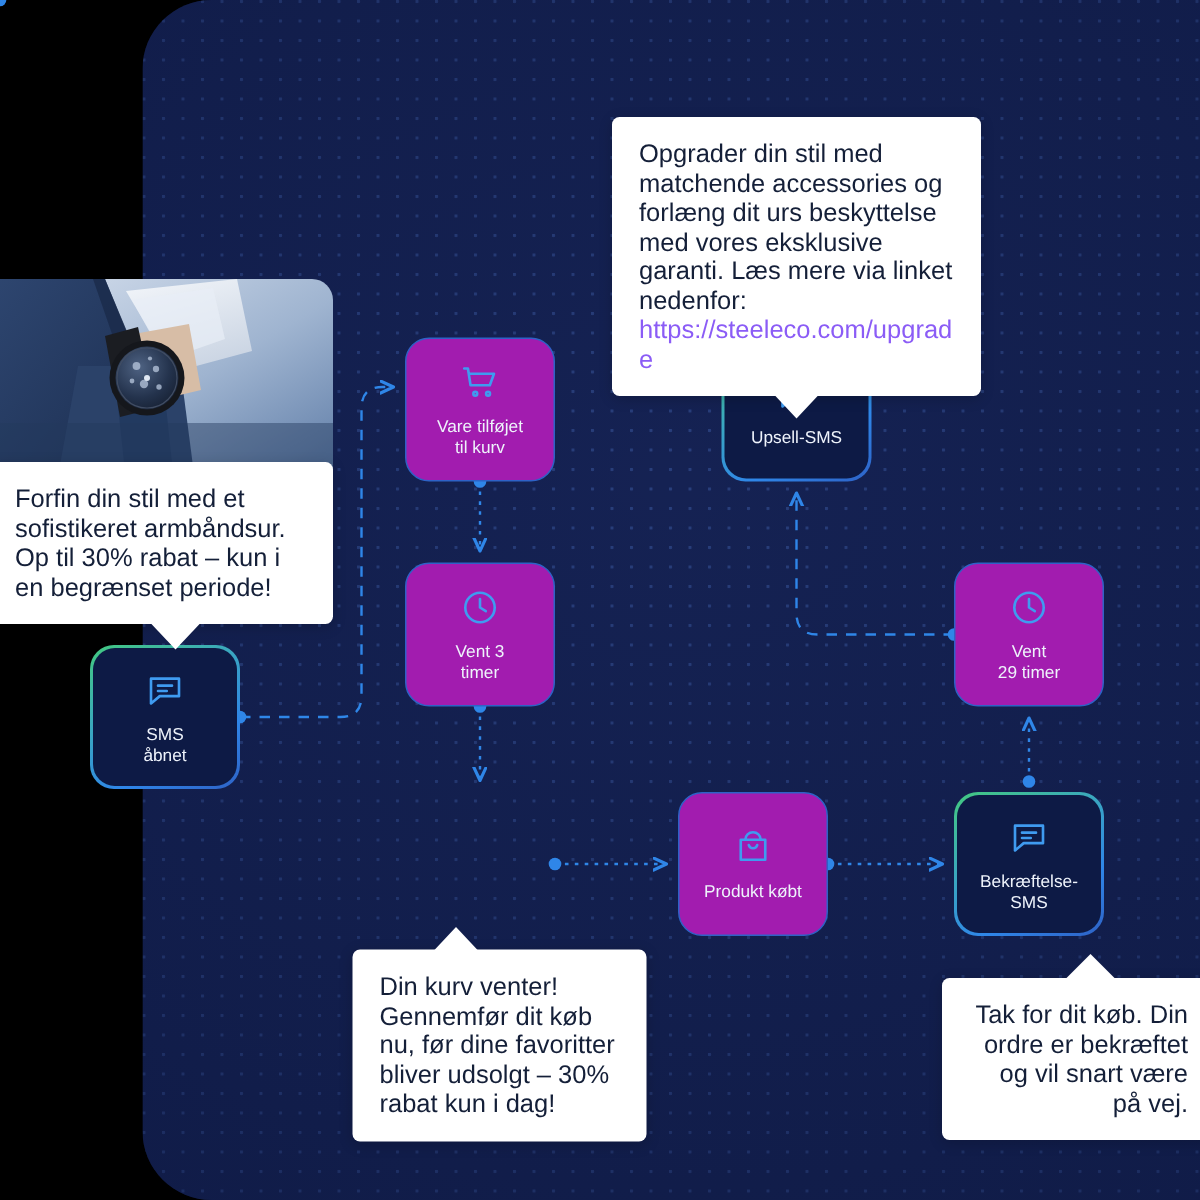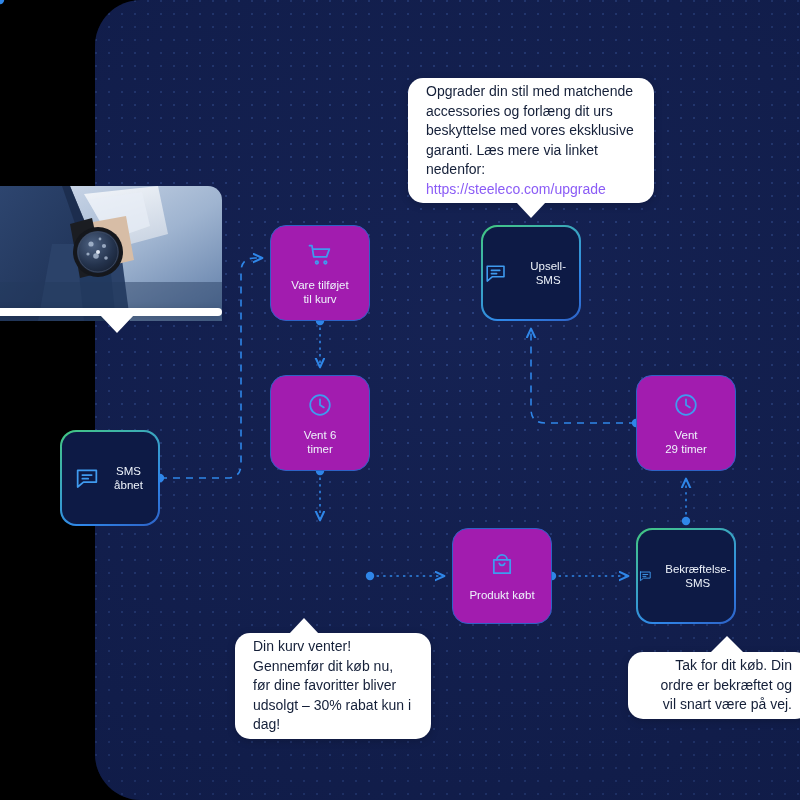--- a/index.html
+++ b/index.html
@@ -57,44 +57,44 @@
   .node.grad .gradwrap {
     position: absolute; inset: 0;
     border-radius: 16px;
     background: linear-gradient(150deg, #43c97f 0%, #3aa7c0 38%, #2f86e8 70%, #2e62c6 100%);
     padding: 1.6px;
   }
   .node.grad .gradinner {
     width: 100%; height: 100%;
     border-radius: 14.6px;
     background: #0d1a45;
-    display: flex; flex-direction: row;
+    display: flex; flex-direction: column;
     align-items: center; justify-content: center;
     gap: 9px;
   }
 
   
   #n-sms-opened   { left: 60px;  top: 430px; }
   #n-cart-added   { left: 270px; top: 225px; }
   #n-wait4        { left: 270px; top: 375px; }
   #n-abandoned    { left: 270px; top: 528px; }
   #n-product      { left: 452px; top: 528px; }
   #n-confirm      { left: 636px; top: 528px; }
   #n-wait24       { left: 636px; top: 375px; }
   #n-upsell       { left: 481px; top: 225px; }
 
   
   .bubble {
     position: absolute;
     background: #ffffff;
-    border-radius: 15px;
+    border-radius: 5px;
     color: #141f38;
-    font-size: 14px;
+    font-size: 17px;
     line-height: 19.5px;
-    padding: 4px 18px;
+    padding: 15px 18px;
     z-index: 12;
     box-shadow: 0 2px 9px rgba(0,0,0,0.18);
   }
   .bubble a, .bubble .link { color: #8b5cf6; word-break: break-all; }
   .tail { position: absolute; width: 0; height: 0; }
 
   #b-welcome { left: -8px; top: 308px; width: 230px; }
   #b-welcome .tail {
     left: 108px; bottom: -17px;
     border-left: 17px solid transparent;
@@ -195,21 +195,21 @@
     </svg>
     <div class="lbl">Vare tilføjet
 til kurv</div>
   </div>
 
   <div class="node" id="n-wait4">
     <svg class="ic" viewBox="0 0 24 24" fill="none" stroke="#3f9bf0" stroke-width="1.5" stroke-linecap="round" stroke-linejoin="round">
       <circle cx="12" cy="12" r="8.4"></circle>
       <path d="M12 7.2V12l3.3 2.1"></path>
     </svg>
-    <div class="lbl">Vent 6
+    <div class="lbl">Vent 3
 timer</div>
   </div>
 
 
   <div class="node" id="n-product">
     <svg class="ic" viewBox="0 0 24 24" fill="none" stroke="#3f9bf0" stroke-width="1.5" stroke-linecap="round" stroke-linejoin="round">
       <path d="M5 7.6h14v11.4H5z"></path>
       <path d="M7.6 7.6c0-2.5 2-4.3 4.4-4.3s4.4 1.8 4.4 4.3"></path>
       <path d="M9.6 10.6a2.5 2.5 0 0 0 4.8 0"></path>
     </svg>
@@ -300,20 +300,21 @@
         <circle cx="96" cy="68" r="1.6"></circle>
         <circle cx="108" cy="53" r="1.4"></circle>
       </g>
       <circle cx="106" cy="66" r="2" fill="#dfe7f2"></circle>
 
       <rect y="96" width="230" height="39" fill="#23395e" opacity="0.45"></rect>
     </svg>
   </div>
 
   <div class="bubble" id="b-welcome">
+    <div>Forfin din stil med et sofistikeret armbåndsur. Op til 30% rabat – kun i en begrænset periode!</div>
     <span class="tail"></span>
   </div>
 
   <div class="bubble" id="b-upsell">
     <div>Opgrader din stil med matchende accessories og forlæng dit urs beskyttelse med vores eksklusive garanti. Læs mere via linket nedenfor:</div>
     <div class="link">https://steeleco.com/upgrade</div>
     <span class="tail"></span>
   </div>
 
   <div class="bubble" id="b-cart">

